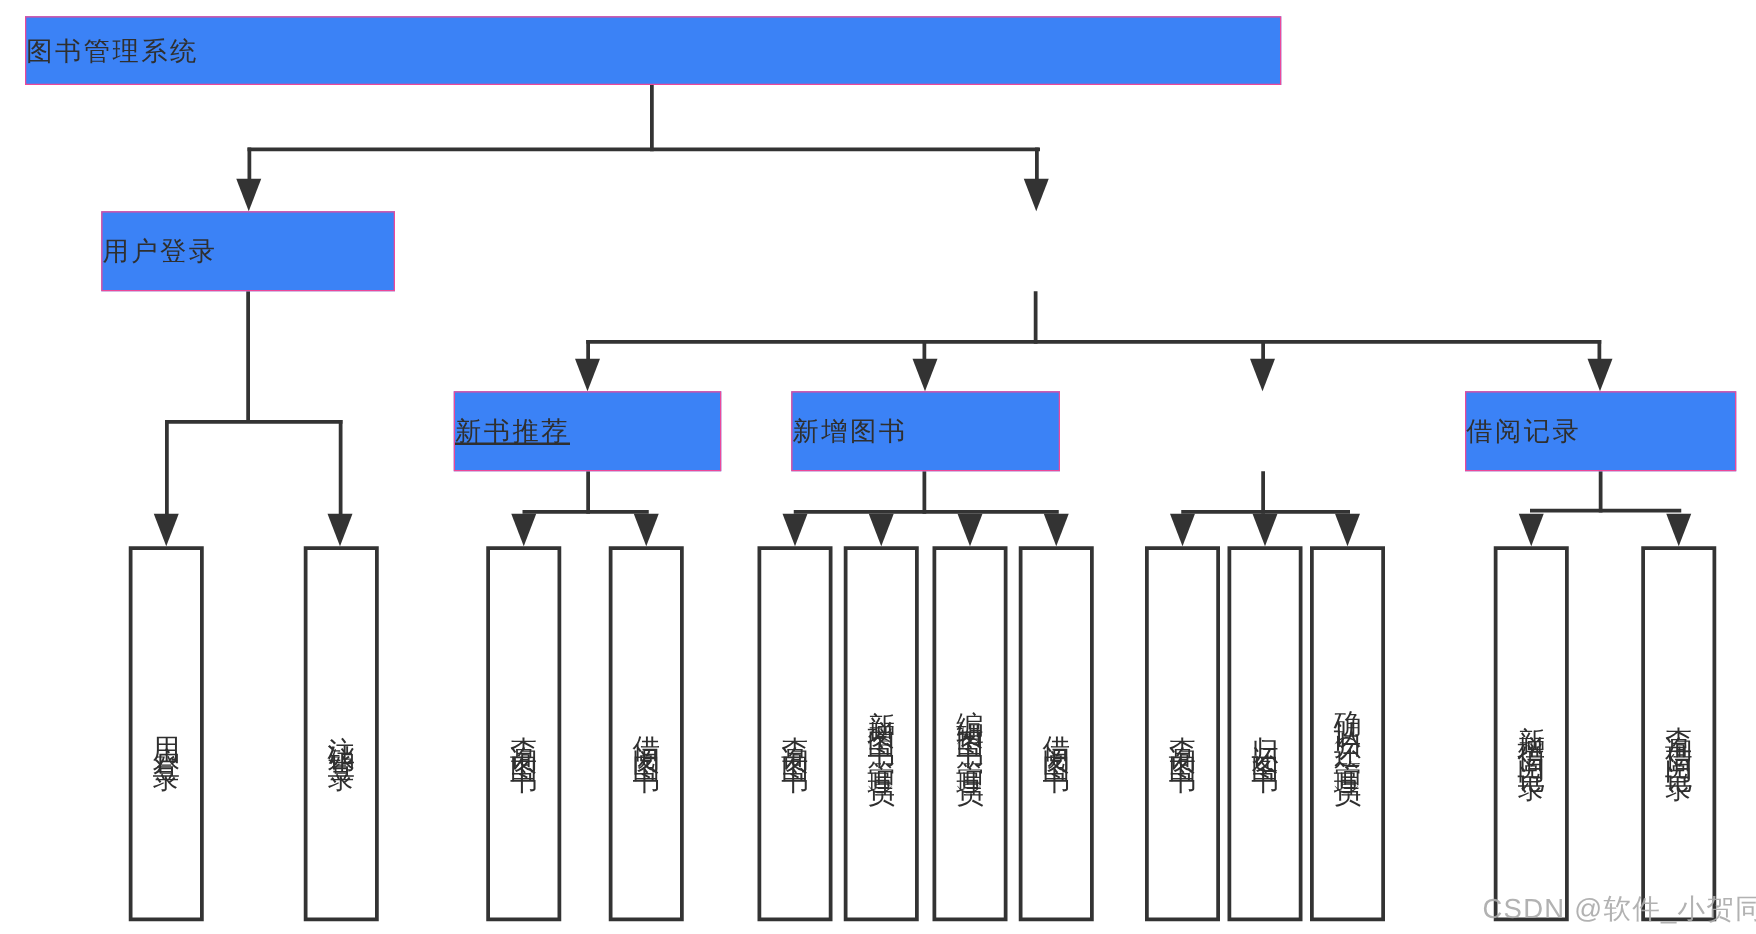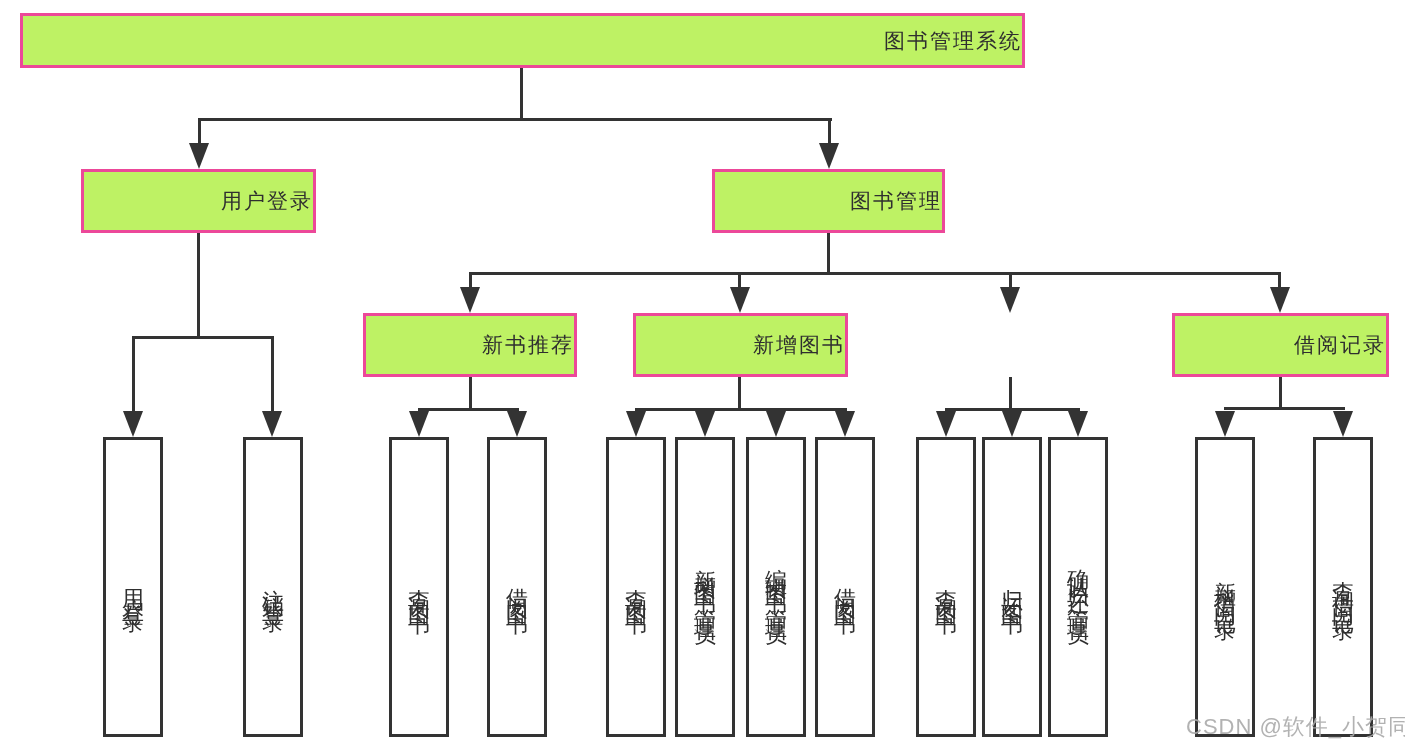--- a/index.html
+++ b/index.html
@@ -10,25 +10,25 @@
     position: relative;
     width: 1405px;
     height: 747px;
     background: #ffffff;
     overflow: hidden;
   }
 
   
   .box {
     position: absolute;
-    background: #bef264;
-    border: 3px solid #ec4899;
+    background: #3b82f6;
+    border: 1px solid #ec4899;
     display: flex;
     align-items: center;
-    justify-content: flex-end;
+    justify-content: flex-start;
     color: #2f2f2f;
     z-index: 2;
   }
   .box.root  { left: 20px;  top: 13px;  width: 1005px; height: 55px; font-size: 21px; letter-spacing: 2px; }
   .box.l2    { top: 169px; height: 64px; font-size: 21px; letter-spacing: 2px; }
   .box.l3    { top: 313px; height: 64px; font-size: 21px; letter-spacing: 2px; }
 
   .leaf {
     position: absolute;
     top: 437px;
@@ -79,25 +79,22 @@
 
 <div class="canvas">
 
   <div class="box root">
     <span>图书管理系统</span>
   </div>
 
   <div class="box l2" style="left:81px; width:235px;">
     <span>用户登录</span>
   </div>
-  <div class="box l2" style="left:712px; width:233px;">
-    <span>图书管理</span>
-  </div>
-
-  <div class="box l3" style="left:363px; width:214px;">
+
+  <div class="box l3" style="left:363px; width:214px;text-decoration:underline;">
     <span>新书推荐</span>
   </div>
   <div class="box l3" style="left:633px; width:215px;">
     <span>新增图书</span>
   </div>
   <div class="box l3" style="left:1172px; width:217px;">
     <span>借阅记录</span>
   </div>
 
   <div class="leaf" style="left:103px;">

